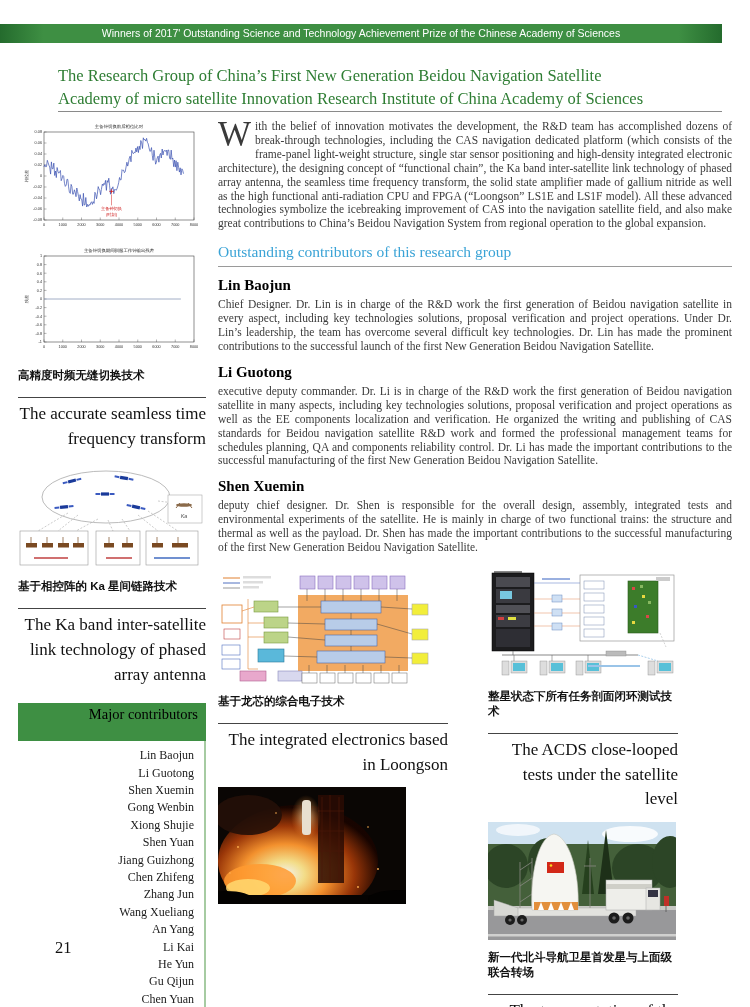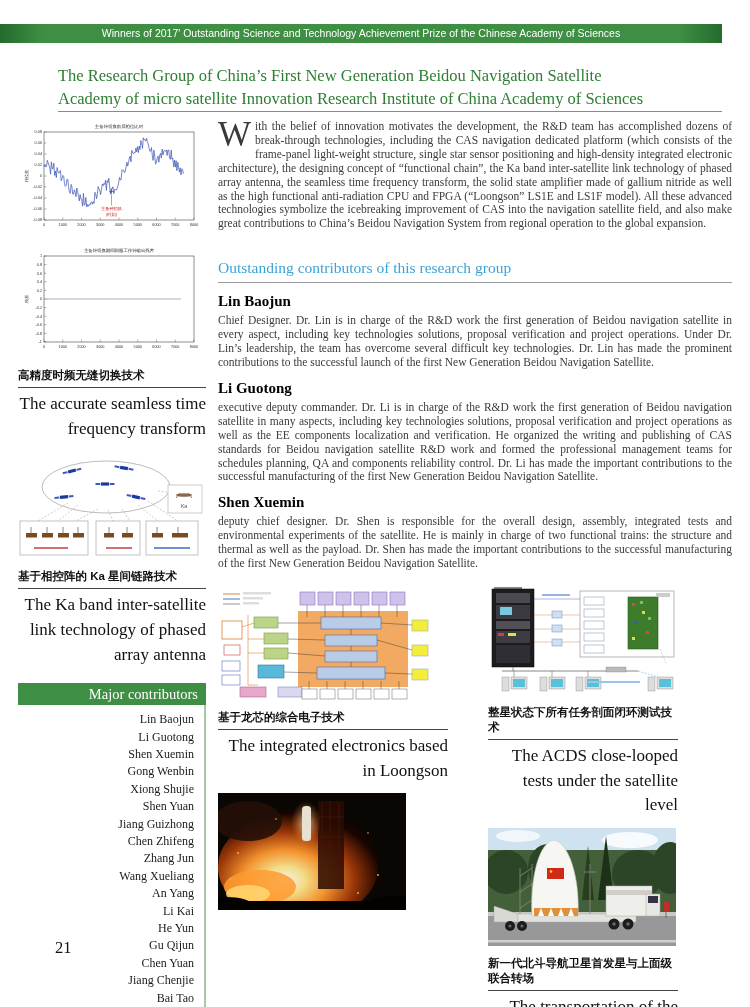--- a/index.html
+++ b/index.html
@@ -10,34 +10,34 @@
     background:linear-gradient(90deg,#246b2d 0%,#3e8f43 6%,#3e8f43 94%,#246b2d 100%);
     color:#fff;font-family:"Liberation Sans",sans-serif;font-size:10.5px;line-height:19px;text-align:center;}
 
   .title-block{position:absolute;left:58px;top:64px;width:664px;color:#2e7d33;
     font-size:16.5px;line-height:1.42;border-bottom:1px solid #8a8a8a;}
 
   
   .sidebar{position:absolute;left:18px;top:120px;width:188px;}
   .figcap{margin-top:10px;}
   .cap-zh{font-family:"Liberation Sans",sans-serif;font-weight:bold;font-size:11.5px;color:#111;
-    padding-bottom:4px;border-bottom:1px solid #444;margin-bottom:4px;}
+    padding-bottom:14px;border-bottom:1px solid #444;margin-bottom:4px;}
   .cap-en{font-weight:normal;font-size:17px;line-height:1.45;color:#111;text-align:right;}
   .sb-fig{display:block;}
-  .major-banner{margin-top:16px;background:#3e8f43;color:#ffffff;text-align:right;
-    font-size:14.5px;padding:3px 8px 2px 0;}
+  .major-banner{margin-top:16px;background:#3e8f43;color:#000000;text-align:right;
+    font-size:14.5px;padding:3px 8px 18px 0;}
   .names-list{border-right:2px solid #a6cba2;padding:6px 10px 28px 0;text-align:right;}
   .names-list .name{font-size:12px;line-height:17.4px;color:#1a1a1a;}
   .page-number{position:absolute;left:55px;top:938px;font-size:16.5px;color:#111;}
 
   
   .main{position:absolute;left:218px;top:120px;width:514px;}
   .body-text{font-size:11.5px;line-height:13.9px;text-align:justify;color:#3a3a3a;margin:0;}
   .dropcap{float:left;font-size:35px;line-height:27px;padding:1px 4px 0 0;color:#3a3a3a;}
-  .sec-heading{margin-top:28px;color:#3aa3d6;font-size:15.5px;padding-bottom:5px;
+  .sec-heading{margin-top:12px;color:#3aa3d6;font-size:15.5px;padding-bottom:5px;
     border-bottom:1px solid #9a9a9a;margin-bottom:9px;}
   .person-name{font-size:15px;font-weight:600;color:#000;margin:10px 0 4px 0;}
   .figrow{display:flex;gap:40px;margin-top:16px;}
   .figcol1{width:230px;}
   .figcol2{width:190px;}
   .fig-img{display:block;}
   .photo{margin-top:10px;}
   svg text{font-family:"Liberation Sans",sans-serif;}
 </style>
 </head>

